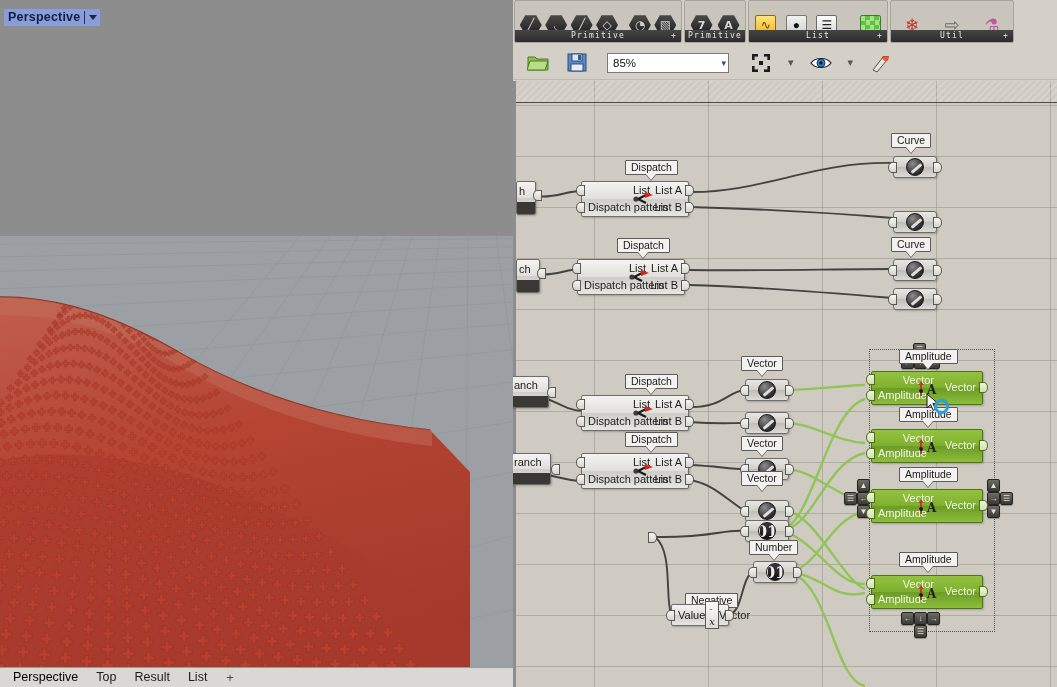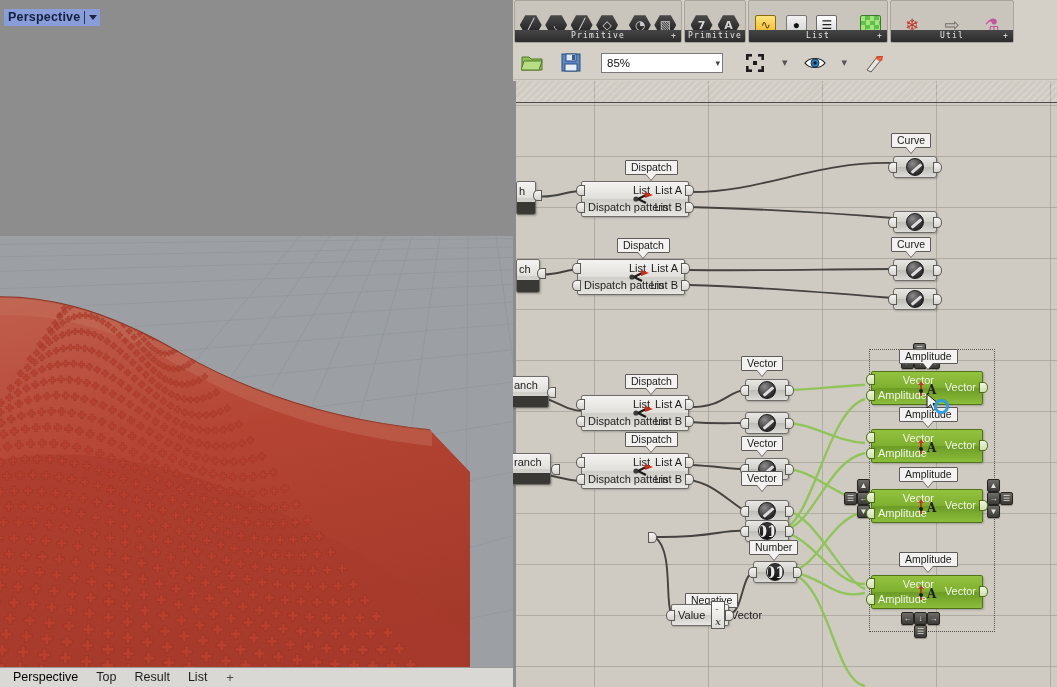--- a/index.html
+++ b/index.html
@@ -84,21 +84,21 @@
   .sq.yellow { background: linear-gradient(#ffe47a,#f0b429); border-color:#8a6b10; color:#5a3c00; }
   .sq.dark { background: linear-gradient(#f2f2f2,#cfcfcf); border:1px solid #777; color:#111; }
   .sq.green { background: repeating-conic-gradient(#5ec24a 0 25%, #a6e27e 0 50%) 0 0/9px 9px; border-color:#3d7a2d; }
   .sq.flat { background: linear-gradient(#ffffff,#d5d5d5); color:#222; border:1px solid #6b6b6b; }
   .iconbtn { width: 26px; height: 24px; display:flex; align-items:center; justify-content:center; font-size:16px; }
 
   
   #toolbar2 {
     position: absolute; left: 0; top: 46px; width: 544px; height: 34px;
     background: #d4d0c8; display: flex; align-items: center; gap: 13px;
-    padding-left: 6px; border-bottom: 1px solid #bdb9b1;
+    padding-left: 12px; border-bottom: 1px solid #bdb9b1;
   }
   .tb-icon { width: 26px; height: 26px; display:flex; align-items:center; justify-content:center; }
   .zoom-select {
     width: 122px; height: 20px; background: #fff; border: 1px solid #7a7a7a;
     font-size: 11.5px; color: #111; display: flex; align-items: center;
     padding: 0 2px 0 5px; justify-content: space-between; margin-left: 4px; margin-right: 6px;
   }
   .zoom-select .chev { color:#444; font-size: 9px; }
   .tb-sep { color:#555; font-size: 11px; padding: 0 1px; }
 
@@ -207,21 +207,21 @@
   }
   .slider-val { position: relative; z-index: 2; display:flex; align-items:center; gap:4px;
                 background: linear-gradient(#f6f5f3,#e3e1dd); padding: 0 4px; }
   .slider-grip { width: 7px; height: 7px; border-radius: 50%; border: 2px solid #2b2b2b; }
 
   
   .op-node {
     position: absolute; height: 22px; display: flex; align-items: center;
     background: linear-gradient(#f4f3f1 0%, #e2e0dc 48%, #cfcdc8 52%, #e8e6e2 100%);
     border: 1px solid #6e6c68; border-radius: 2px; font-size: 11px; color:#1c1c1c;
-    box-shadow: 1px 1px 2px rgba(0,0,0,.22); padding: 0 6px; gap: 6px;
+    box-shadow: 1px 1px 2px rgba(0,0,0,.22); padding: 0 6px; 
   }
   .op-glyph {
     border: 1px solid #5c5a56; background: linear-gradient(#fbfbfa,#dedcd7);
     font-size: 10px; font-style: italic; padding: 0 3px; line-height: 13px;
     font-family: "DejaVu Serif", serif;
   }
 
   
   #selection {
     position: absolute; border: 1px dotted #55524d; background: transparent;

